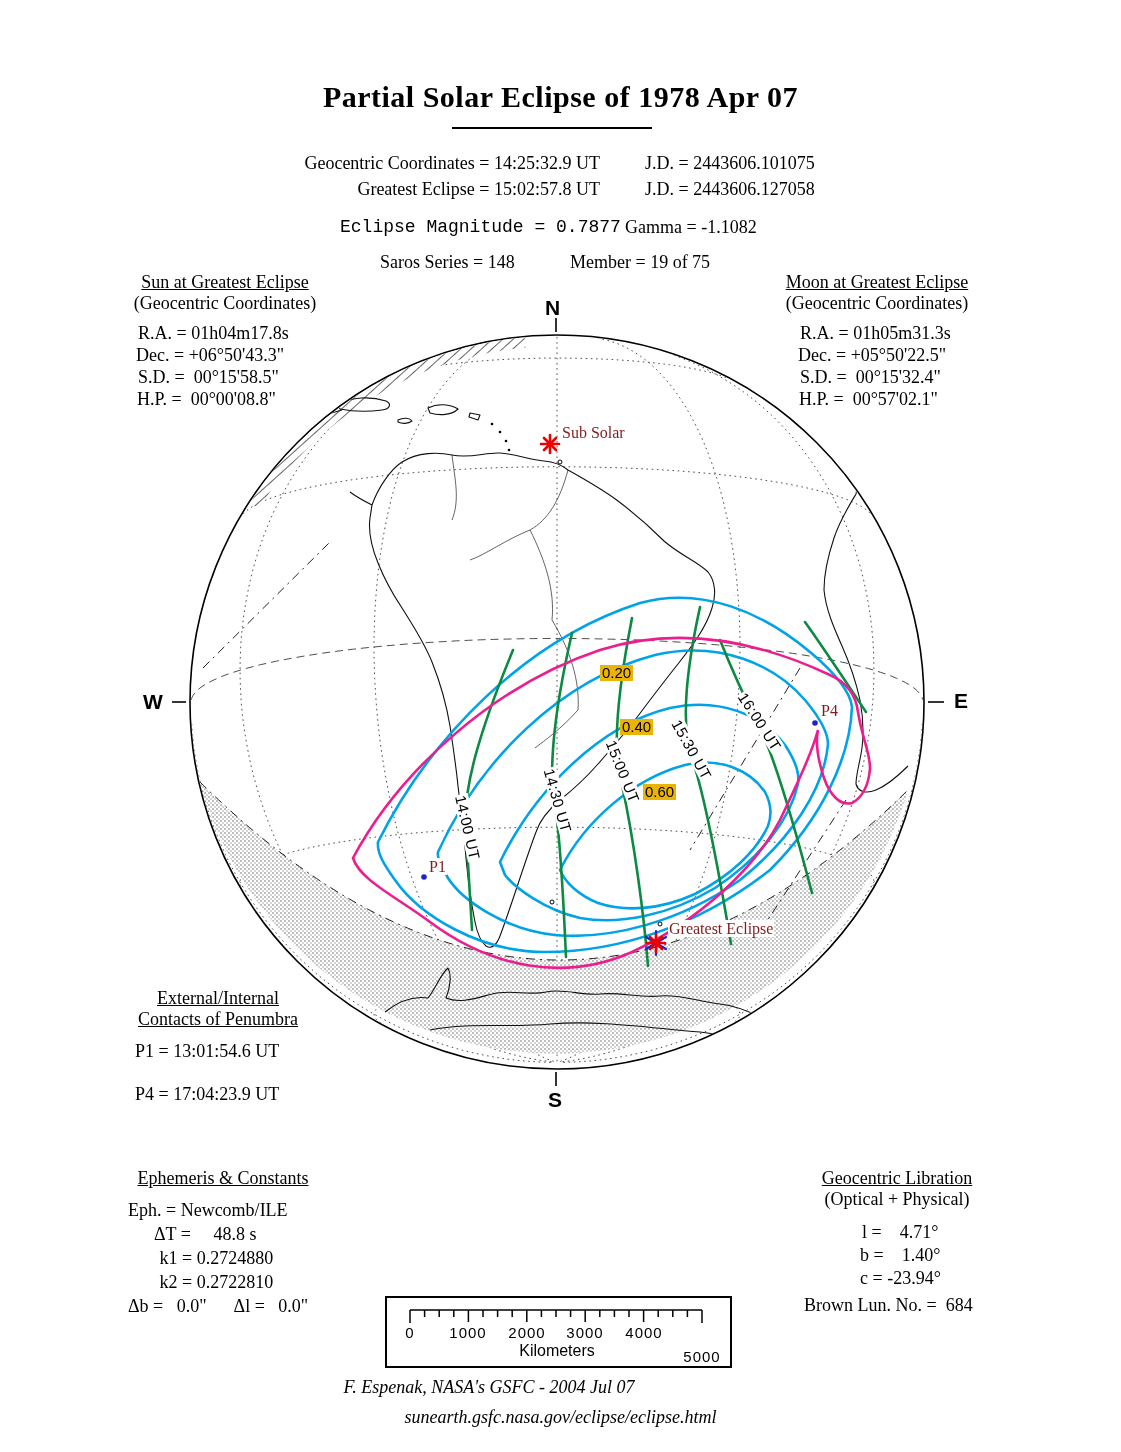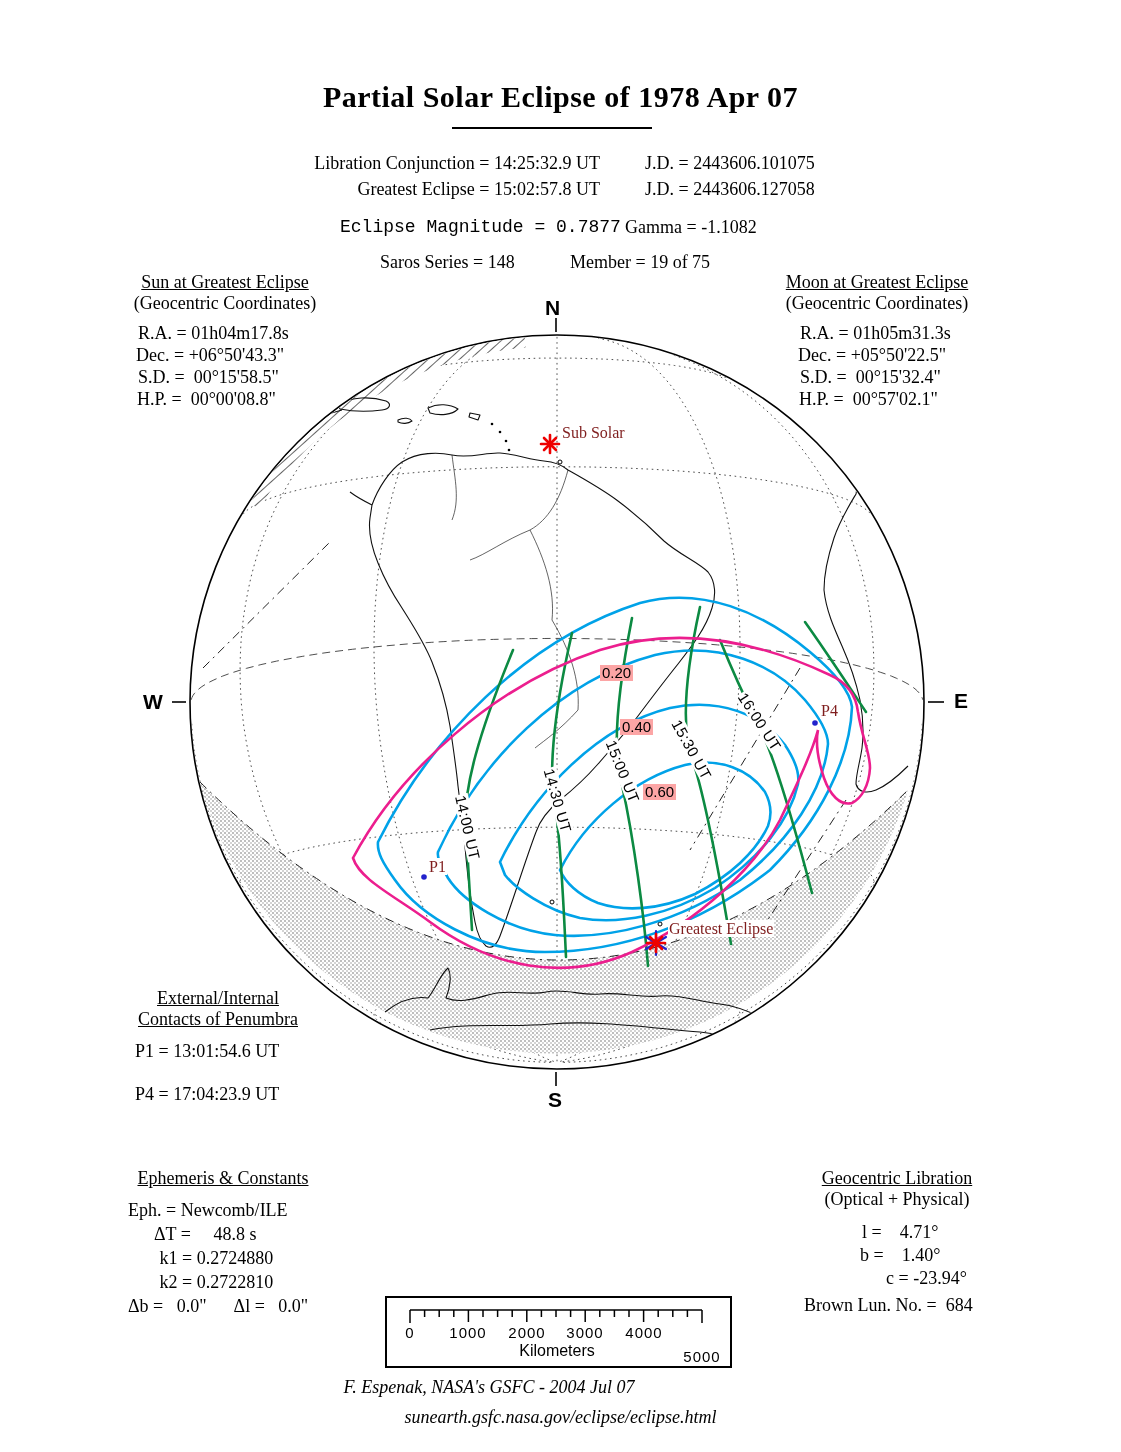--- a/index.html
+++ b/index.html
@@ -8,21 +8,21 @@
   svg{position:absolute;left:0;top:0;}
   .abs{position:absolute;}
   .ctr{text-align:center;}
   .title{font-size:30px;font-weight:bold;letter-spacing:.5px;}
   .hline{font-size:18px;line-height:26px;}
   .rule{background:#000;height:2px;}
   .blocktitle{font-size:18px;text-decoration:underline;}
   .blocksub{font-size:18px;}
   .pre{white-space:pre;font-size:18px;line-height:22px;}
   .maplabel{font-family:Liberation Serif, serif;font-size:16px;color:#7f1d1d;background:#fff;padding:0 1px;line-height:17px;}
-  .maglabel{font-family:"Liberation Sans",sans-serif;font-size:15px;color:#000;background:#fca5a5;padding:0 2px;line-height:16px;}
+  .maglabel{font-family:"Liberation Sans",sans-serif;font-size:15px;color:#000;background:#eab308;padding:0 2px;line-height:16px;}
   .utlabel{font-family:"Liberation Sans",sans-serif;font-size:15px;color:#000;background:#fff;padding:0 1px;line-height:15px;transform-origin:center center;letter-spacing:.5px;}
   .compass{font-family:"Liberation Sans",sans-serif;font-size:21px;font-weight:bold;color:#000;}
   .grat path{fill:none;stroke:#3a3a3a;stroke-width:.9;stroke-dasharray:1.6 3.6;}
   .grat path.eq{stroke-dasharray:8 5;stroke-width:.9;}
   .coast{fill:none;stroke:#101010;stroke-width:1.1;stroke-linejoin:round;}
   .border{fill:none;stroke:#222;stroke-width:.7;}
   .contour{fill:none;stroke-width:2.6;stroke-linecap:round;}
   .dashln{fill:none;stroke:#222;stroke-width:1;stroke-dasharray:9 5 2 5;}
   .scalebox{border:2px solid #000;background:#fff;}
   .scalenum{position:absolute;font-family:"Liberation Sans",sans-serif;font-size:15px;letter-spacing:1px;transform:translateX(-50%);}
@@ -160,21 +160,21 @@
       <line x1="556" y1="1072" x2="556" y2="1086"></line>
       <line x1="172" y1="702" x2="186" y2="702"></line>
       <line x1="928" y1="702" x2="944" y2="702"></line>
     </g>
   </svg>
 
   <div class="abs title ctr" style="left:0;top:80;width:1121px;top:80px;">Partial Solar Eclipse of  1978 Apr 07</div>
   <div class="abs rule" style="left:452px;top:127px;width:200px;"></div>
 
   <div class="abs hline" style="left:0;top:150px;width:1121px;">
-    <span class="abs" style="left:270px;width:330px;text-align:right;display:inline-block;">Libration Conjunction =  14:25:32.9 UT</span>
+    <span class="abs" style="left:270px;width:330px;text-align:right;display:inline-block;">Geocentric Coordinates =  14:25:32.9 UT</span>
     <span class="abs" style="left:645px;">J.D. =  2443606.101075</span>
   </div>
   <div class="abs hline" style="left:0;top:176px;width:1121px;">
     <span class="abs" style="left:270px;width:330px;text-align:right;display:inline-block;">Greatest Eclipse =  15:02:57.8 UT</span>
     <span class="abs" style="left:645px;">J.D. =  2443606.127058</span>
   </div>
   <div class="abs hline" style="left:340px;top:214px;font-family:Liberation Mono, monospace;">Eclipse Magnitude =  0.7877</div>
   <div class="abs hline" style="left:625px;top:214px;">Gamma = -1.1082</div>
   <div class="abs hline" style="left:380px;top:249px;">Saros Series = 148</div>
   <div class="abs hline" style="left:570px;top:249px;">Member = 19 of 75</div>
@@ -232,21 +232,21 @@
   <div class="abs pre" style="left:128px;top:1247px;">       k1 = 0.2724880</div>
   <div class="abs pre" style="left:128px;top:1271px;">       k2 = 0.2722810</div>
   <div class="abs pre" style="left:128px;top:1295px;">Δb =   0.0"      Δl =   0.0"</div>
 
   <div class="abs ctr" style="left:782px;top:1168px;width:230px;">
     <div class="blocktitle">Geocentric Libration</div>
     <div class="blocksub">(Optical + Physical)</div>
   </div>
   <div class="abs pre" style="left:862px;top:1221px;">l =    4.71°</div>
   <div class="abs pre" style="left:860px;top:1244px;">b =    1.40°</div>
-  <div class="abs pre" style="left:860px;top:1267px;margin-left:26px;">c = -23.94°</div>
+  <div class="abs pre" style="left:860px;top:1267px;">c = -23.94°</div>
   <div class="abs pre" style="left:804px;top:1294px;">Brown Lun. No. =  684</div>
 
   <div class="abs scalebox" style="left:385px;top:1296px;width:343px;height:68px;">
     <svg width="343" height="68">
       <g stroke="#000" stroke-width="1.5">
         <line x1="23" y1="12" x2="315" y2="12"></line>
         <line x1="23" y1="12" x2="23" y2="25"></line>
           <line x1="315" y1="12" x2="315" y2="25"></line>
         <line x1="81.4" y1="12" x2="81.4" y2="24"></line>
           <line x1="139.8" y1="12" x2="139.8" y2="24"></line>

